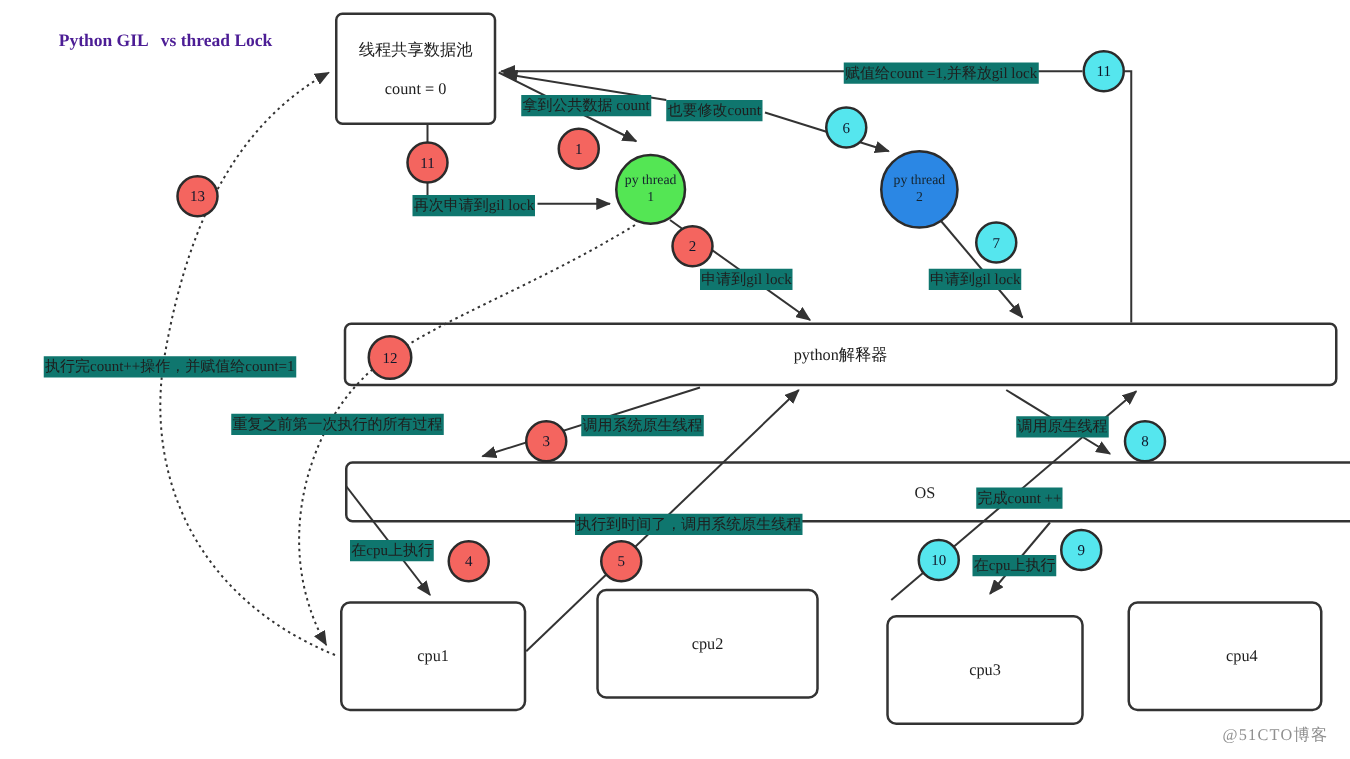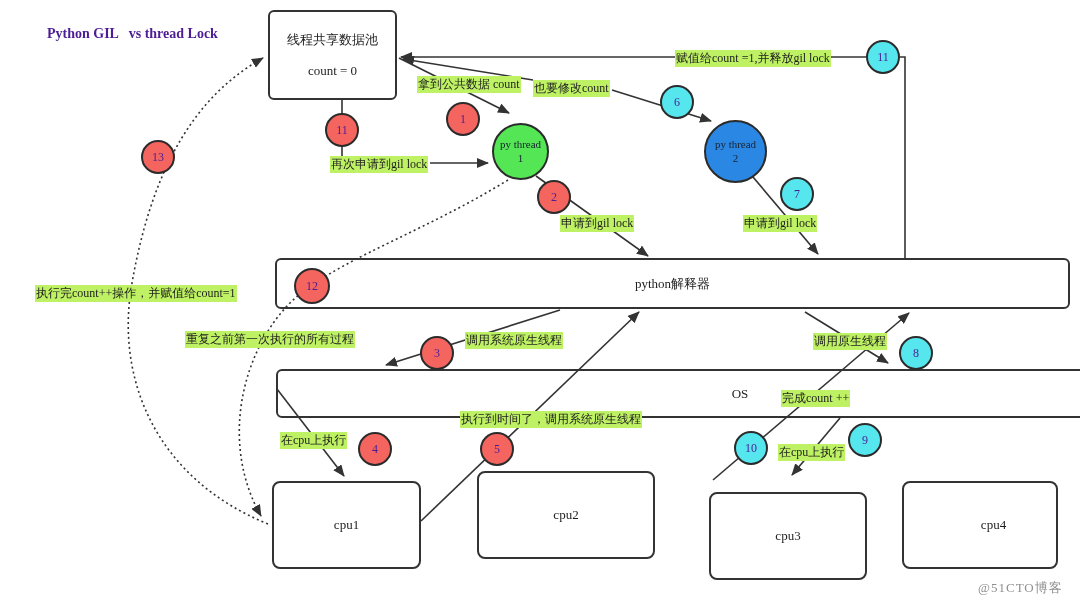--- a/index.html
+++ b/index.html
@@ -11,24 +11,24 @@
        font-size:13px;color:var(--text,#1e1e1e);}
   .box.pool{flex-direction:column;justify-content:space-evenly;padding:6px 2px;}
   .box.cpu{border-radius:8px;}
   .thread{position:absolute;box-sizing:border-box;border:2px solid #2b2b2b;border-radius:50%;
           z-index:3;display:flex;flex-direction:column;align-items:center;justify-content:center;
           font-size:11px;line-height:1.25;text-align:center;color:#15242e;}
   .thread.green{background:var(--green_thread,#54e654);}
   .thread.blue{background:var(--blue_thread,#2b87e4);}
   .step{position:absolute;box-sizing:border-box;width:34px;height:34px;border:2px solid #2b2b2b;
         border-radius:50%;z-index:4;display:flex;align-items:center;justify-content:center;
-        font-size:12px;color:#4c1d95;}
+        font-size:12px;color:#0f172a;}
   .step.red{background:var(--red_step,#f4655f);}
   .step.cyan{background:var(--cyan_step,#55e6ee);}
-  .lbl{position:absolute;z-index:3;font-size:12px;white-space:nowrap;background:#bef264;
+  .lbl{position:absolute;z-index:3;font-size:12px;white-space:nowrap;background:#0f766e;
        padding:0 1px;color:var(--text,#1e1e1e);}
   .title{position:absolute;z-index:3;font-size:14px;font-weight:bold;white-space:pre;color:#4c1d95;}
   .watermark{position:absolute;z-index:3;font-size:13px;letter-spacing:1px;
              color:var(--watermark,#8f8f8f);}
 </style>
 </head>
 <body>
 
 <div class="stage">
 

